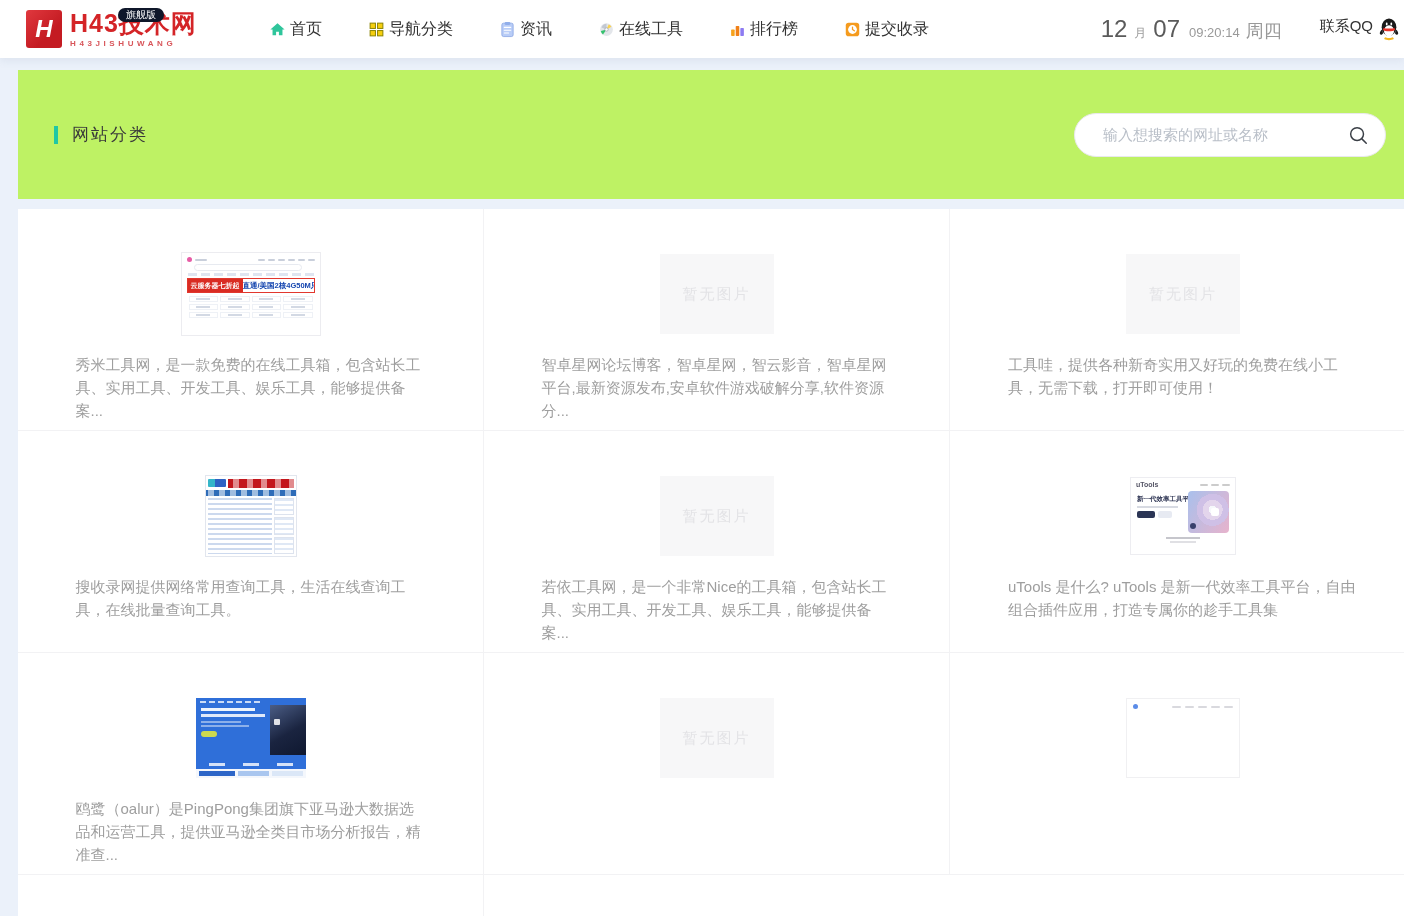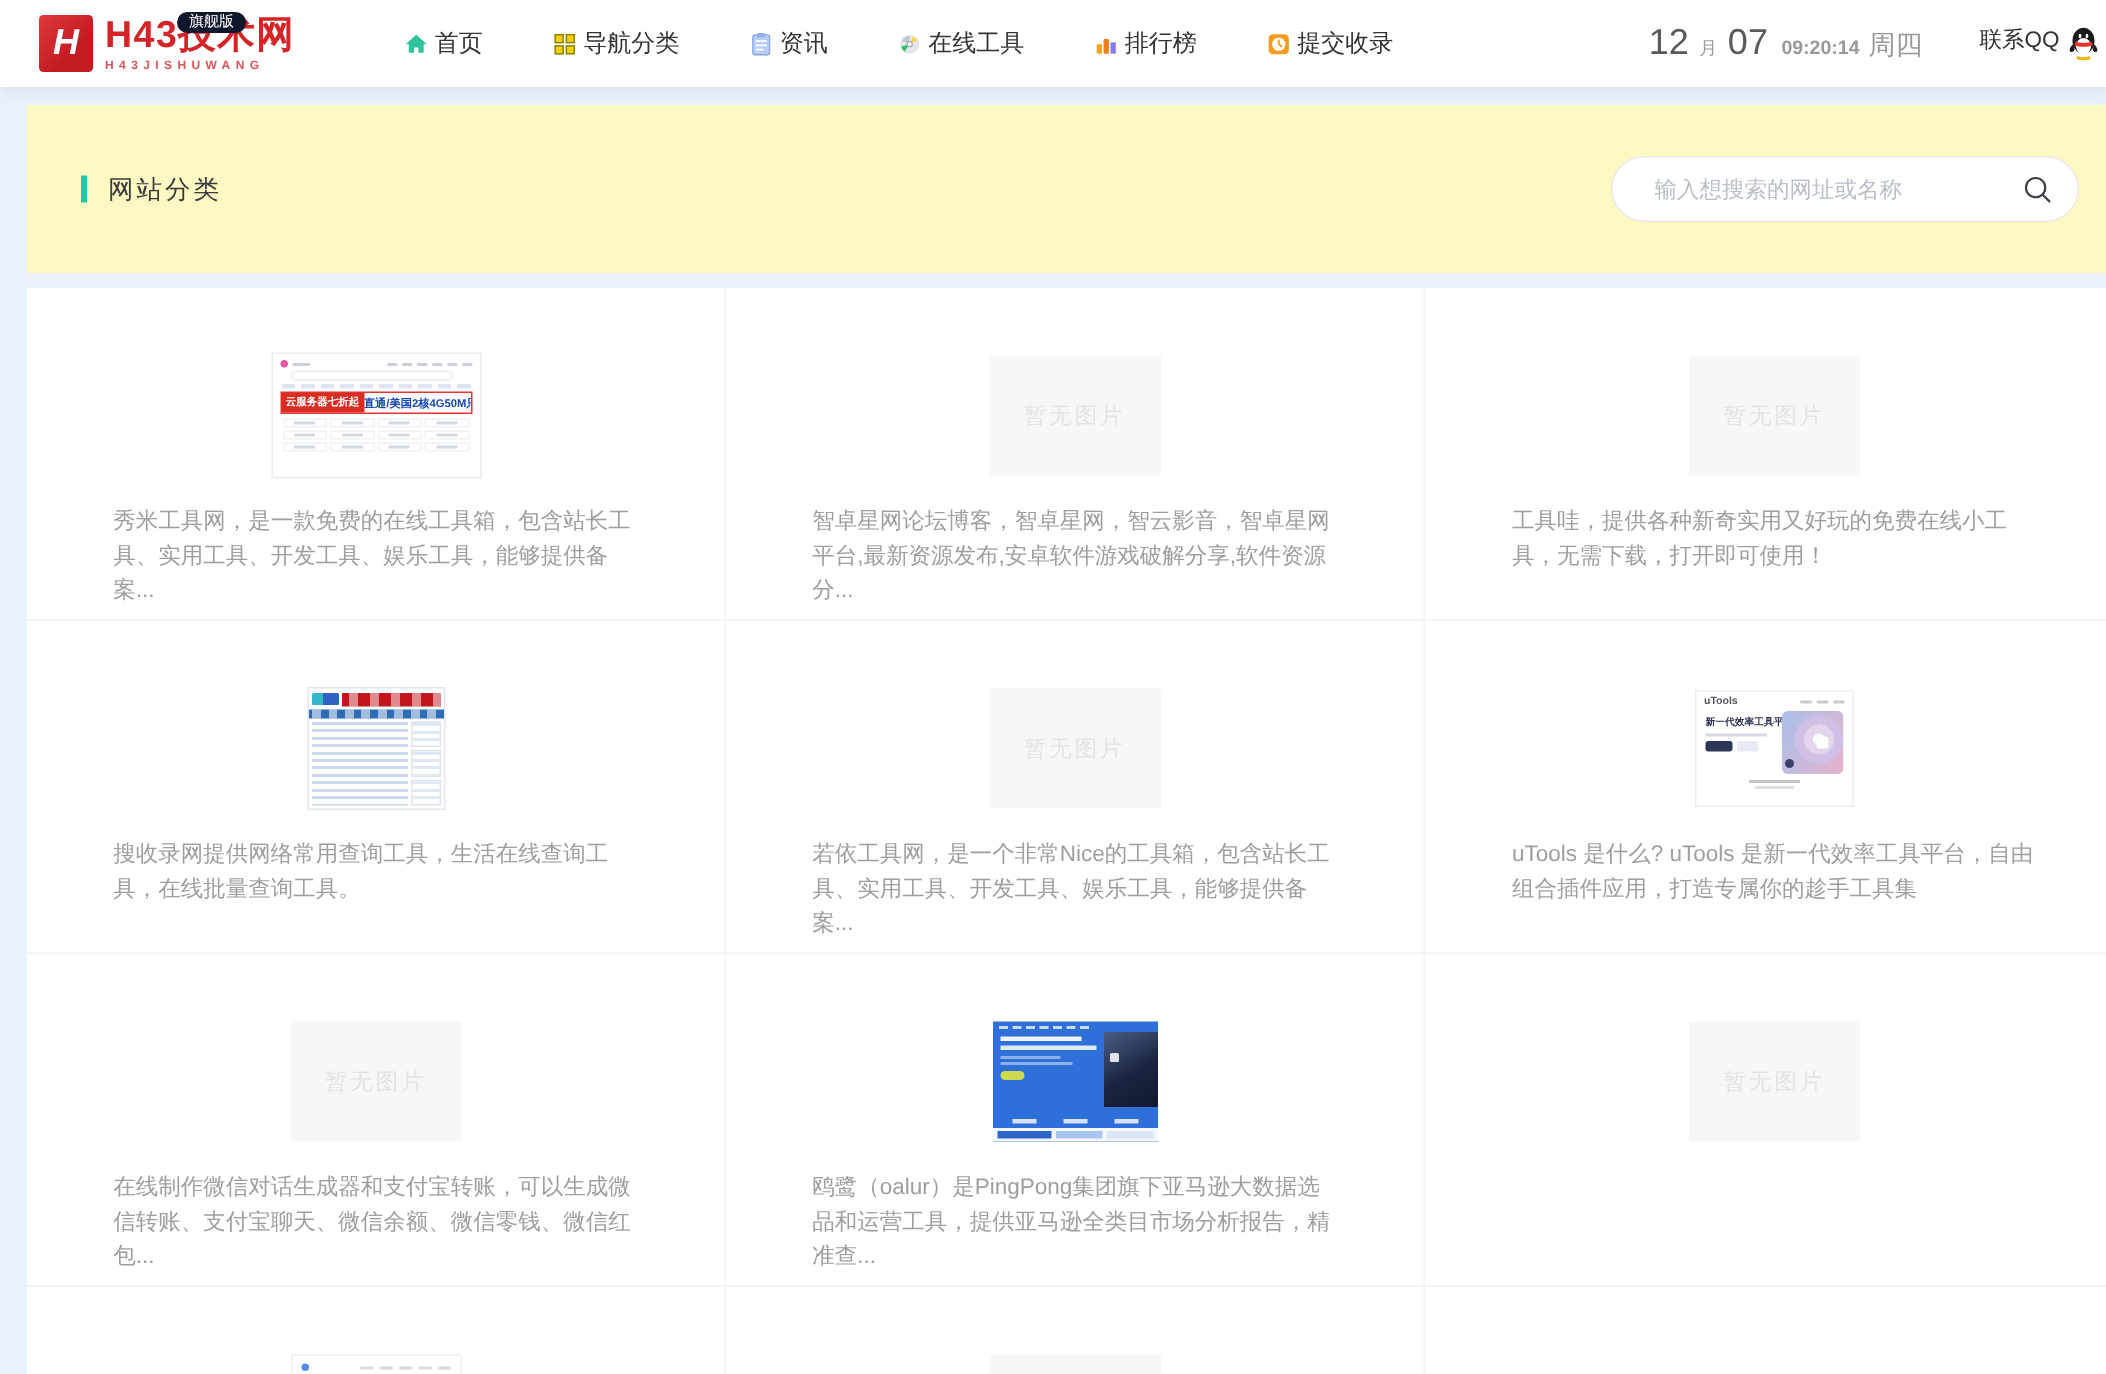--- a/index.html
+++ b/index.html
@@ -21,27 +21,27 @@
     font-size:10px; line-height:14px; padding:0 8px; border-radius:8px; white-space:nowrap; }
 
   .nav { display:flex; margin-left:72px; gap:46px; }
   .nav-item { display:flex; align-items:center; gap:4px; font-size:16px; color:#333; cursor:pointer; white-space:nowrap; }
   .nav-item svg { width:17px; height:17px; display:block; }
 
   .right-info { margin-left:auto; display:flex; align-items:center; padding-right:4px; }
   .datetime { display:flex; align-items:baseline; color:#999; }
   .dt-big { font-size:24px; color:#5a5a5a; }
   .dt-unit { font-size:12px; margin:0 7px; }
-  .dt-time { font-size:13px; margin-left:9px;font-weight:bold; }
+  .dt-time { font-size:13px; margin-left:9px; }
   .dt-week { font-size:18px; margin-left:6px; }
   .contact { display:flex; align-items:flex-start; gap:5px; margin-left:38px; font-size:15px; color:#333; cursor:pointer; }
   .contact svg { width:22px; height:24px; display:block; }
 
   
-  .panel { margin:12px 0 0 18px; width:1386px; height:112px; background:#fef9c3;
+  .panel { margin:12px 0 0 18px; width:1386px; height:129px; background:#bef264;
     display:flex; align-items:center; justify-content:space-between;
     padding:0 18px 0 36px; }
   .sec-title { display:flex; align-items:center; }
   .sec-bar { width:4px; height:18px; background:#1fc7a5; margin-right:14px; }
   .sec-text { font-size:17px; color:#3a3a3a; letter-spacing:2px; }
   .search { width:312px; height:44px; border:1px solid #e9e9ec; border-radius:22px;
     display:flex; align-items:center; padding:0 14px 0 28px; background:#fff; }
   .search input { flex:1; border:none; outline:none; font-size:15px; color:#333;
     font-family:"Liberation Sans", sans-serif; background:transparent; }
   .search input::placeholder { color:#b9bfc8; }
@@ -363,26 +363,20 @@
             <div class="ut-art"></div>
           </div>
           <div class="ut-f1"></div>
           <div class="ut-f2"></div>
         </div>
       </div>
       <p class="desc">uTools 是什么? uTools 是新一代效率工具平台，自由组合插件应用，打造专属你的趁手工具集</p>
     </div>
     <div class="cell">
       <div class="thumb-area">
-        <div class="t-ph">暂无图片</div>
-      </div>
-      <p class="desc">在线制作微信对话生成器和支付宝转账，可以生成微信转账、支付宝聊天、微信余额、微信零钱、微信红包...</p>
-    </div>
-    <div class="cell">
-      <div class="thumb-area">
         <div class="t-oa">
           <div class="oa-nav">
             <i></i>
             <i></i>
             <i></i>
             <i></i>
             <i></i>
             <i></i>
             <i></i>
           </div>

